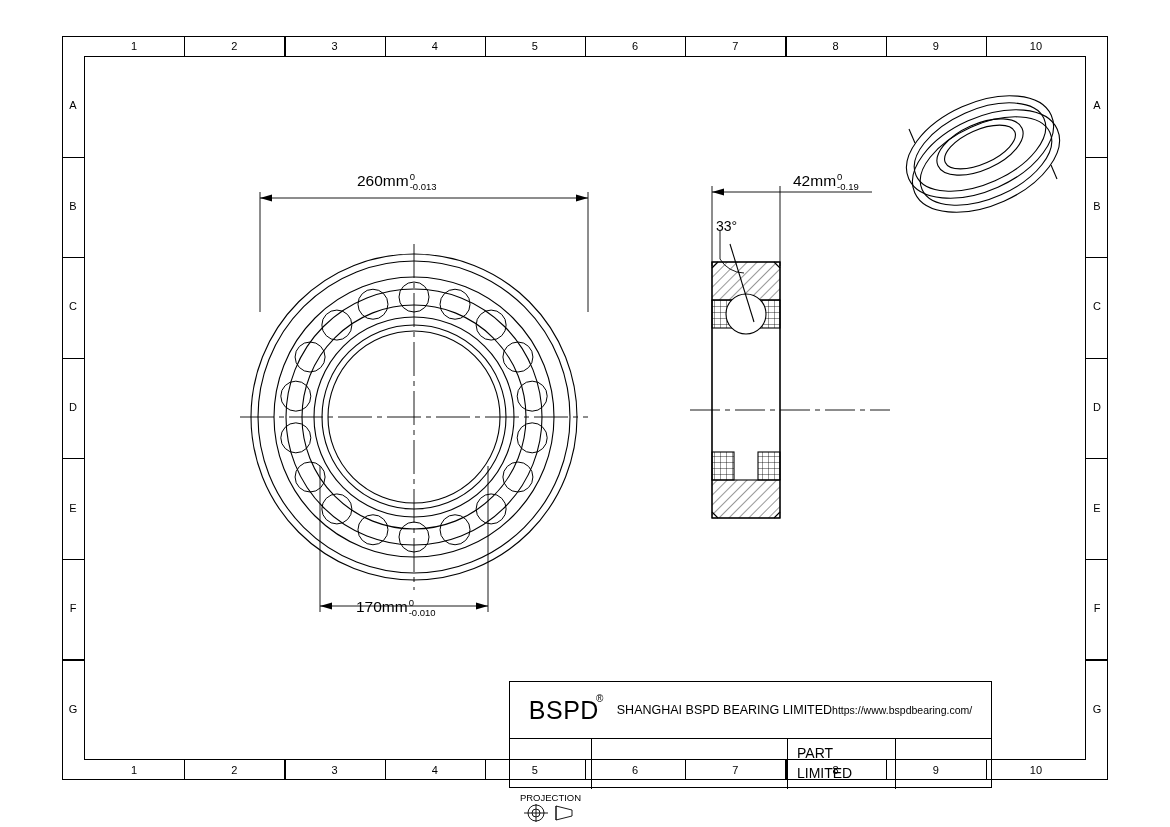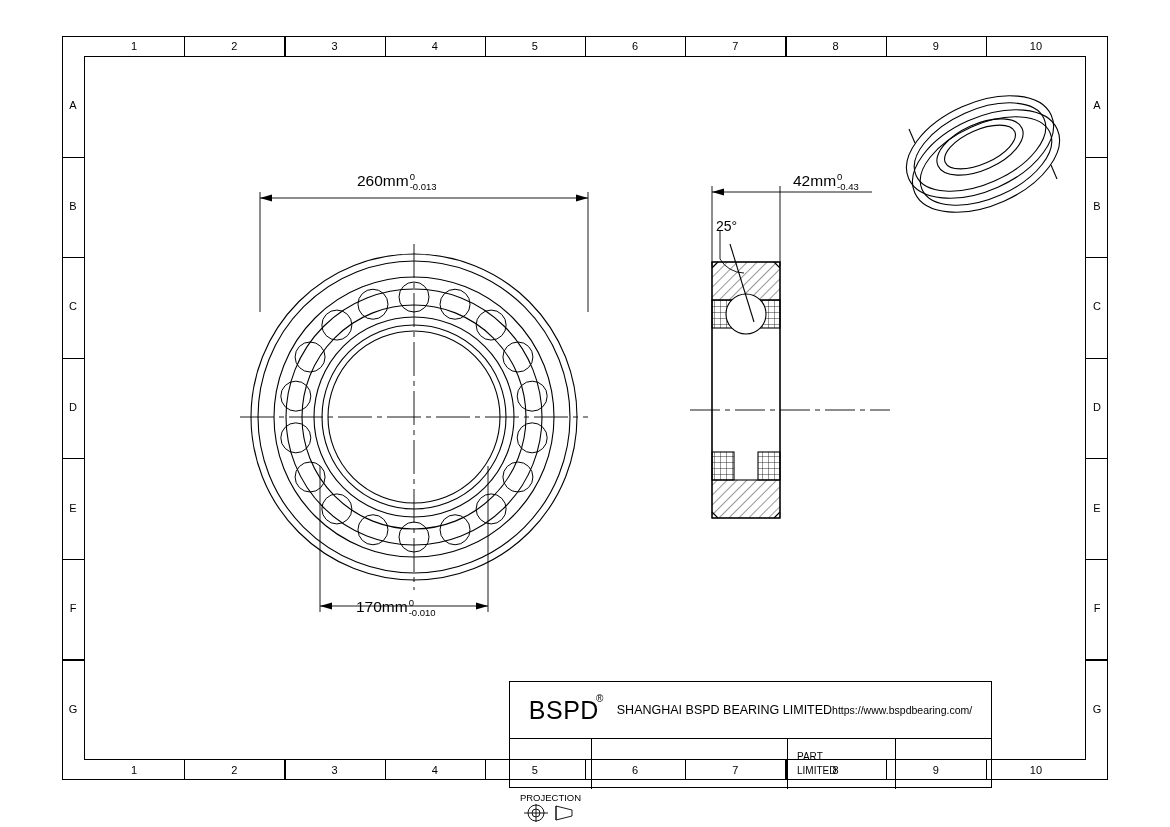--- a/index.html
+++ b/index.html
@@ -133,21 +133,21 @@
     position: absolute;
     display: flex;
     flex-direction: column;
     align-items: center;
     justify-content: center;
     text-align: center;
   }
   .projection-label { font-size: 9.5px; }
   .product-line { font-size: 11.5px; line-height: 1.45; }
   .partnumber-label {
-    font-size: 10px;
+    font-size: 14px;
     line-height: 1.4;
     text-align: center;
   }
   .partnumber-value { font-size: 19px; }
 
   
   .proj-symbol {
     position: relative;
     width: 62px;
     height: 20px;
@@ -393,24 +393,24 @@
 
   <div class="dim" style="left:349px; top:172px;margin-left:8px;">
     <span>260mm</span><span class="tol"><span>0</span><span>-0.013</span></span>
   </div>
 
   <div class="dim" style="left:356px; top:598px;">
     <span>170mm</span><span class="tol"><span>0</span><span>-0.010</span></span>
   </div>
 
   <div class="dim" style="left:793px; top:172px;">
-    <span>42mm</span><span class="tol"><span>0</span><span>-0.43</span></span>
+    <span>42mm</span><span class="tol"><span>0</span><span>-0.19</span></span>
   </div>
 
-  <div class="angle-label" style="left:716px; top:218px;">25°</div>
+  <div class="angle-label" style="left:716px; top:218px;">33°</div>
 
   <div class="titleblock">
     <div class="tb-hline"></div>
     <div class="tb-vline1"></div>
     <div class="tb-vline2"></div>
     <div class="tb-vline3"></div>
 
     <div class="brand-row">
       <div class="brand-name">
         <span>BSPD</span><span class="brand-sup">®</span>

